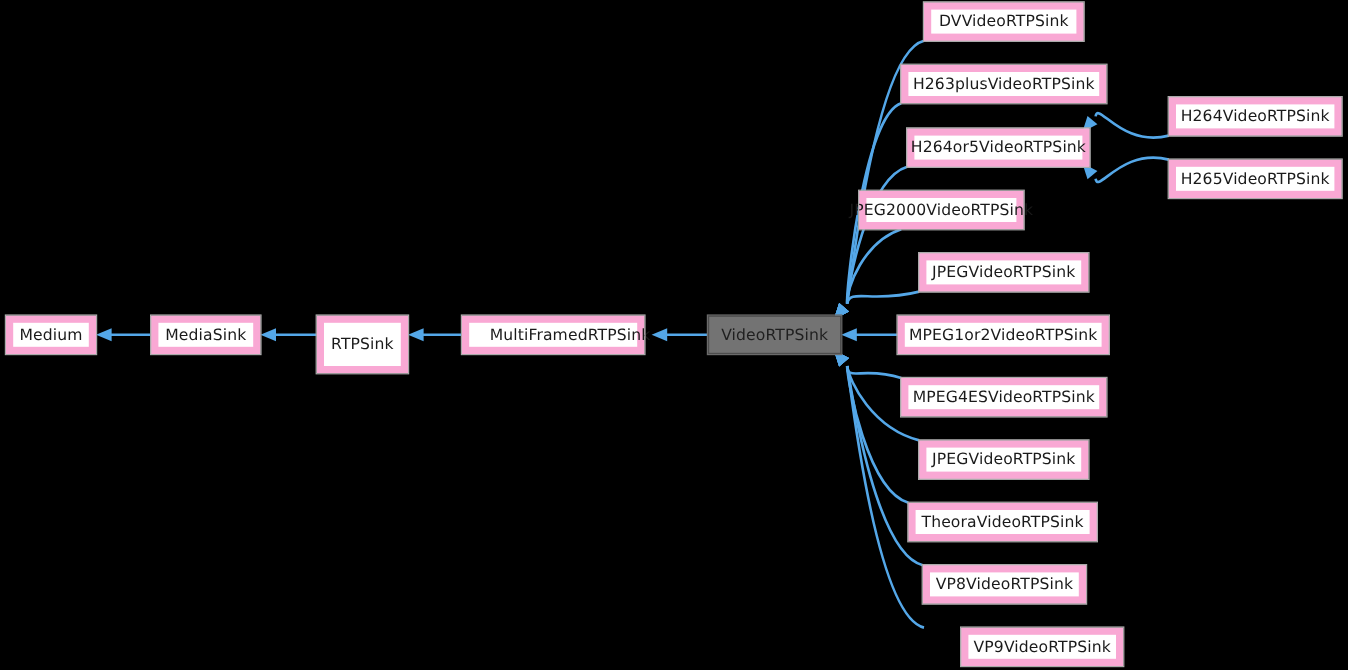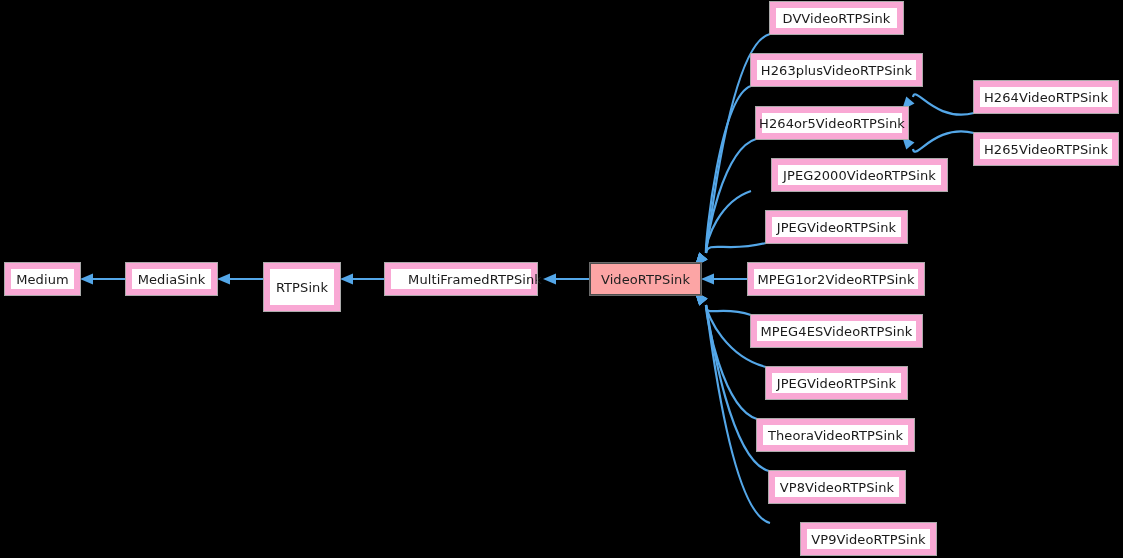--- a/index.html
+++ b/index.html
@@ -37,21 +37,21 @@
     display: flex;
     align-items: center;
     justify-content: center;
     color: #1a1a1a;
     font-size: 13px;
     line-height: 1;
     white-space: nowrap;
     letter-spacing: 0.1px;
   }
   .node-box.highlight {
-    background: #fca5a5;
+    background: #737373;
     border: 1px solid #4d4d4d;
     outline: 1px solid #6b6b6b;
     color: #1f1f1f;
   }
 </style>
 </head>
 <body>
 
 <div id="diagram-root">
   <svg id="diagram-svg" width="1123" height="558">
@@ -142,21 +142,21 @@
       </div>
       <div class="node-box" style="left: 770px; top: 2px; width: 133px; height: 32px;">
         <span>DVVideoRTPSink</span>
       </div>
       <div class="node-box" style="left: 751px; top: 54px; width: 171px; height: 32px;">
         <span>H263plusVideoRTPSink</span>
       </div>
       <div class="node-box" style="left: 756px; top: 107px; width: 152px; height: 32px;">
         <span>H264or5VideoRTPSink</span>
       </div>
-      <div class="node-box" style="left: 772px; top: 159px; width: 175px; height: 32px;">
+      <div class="node-box" style="left: 716px; top: 159px; width: 137px; height: 32px;">
         <span>JPEG2000VideoRTPSink</span>
       </div>
       <div class="node-box" style="left: 766px; top: 211px; width: 141px; height: 32px;">
         <span>JPEGVideoRTPSink</span>
       </div>
       <div class="node-box" style="left: 748px; top: 263px; width: 176px; height: 32px;">
         <span>MPEG1or2VideoRTPSink</span>
       </div>
       <div class="node-box" style="left: 751px; top: 315px; width: 171px; height: 32px;">
         <span>MPEG4ESVideoRTPSink</span>

